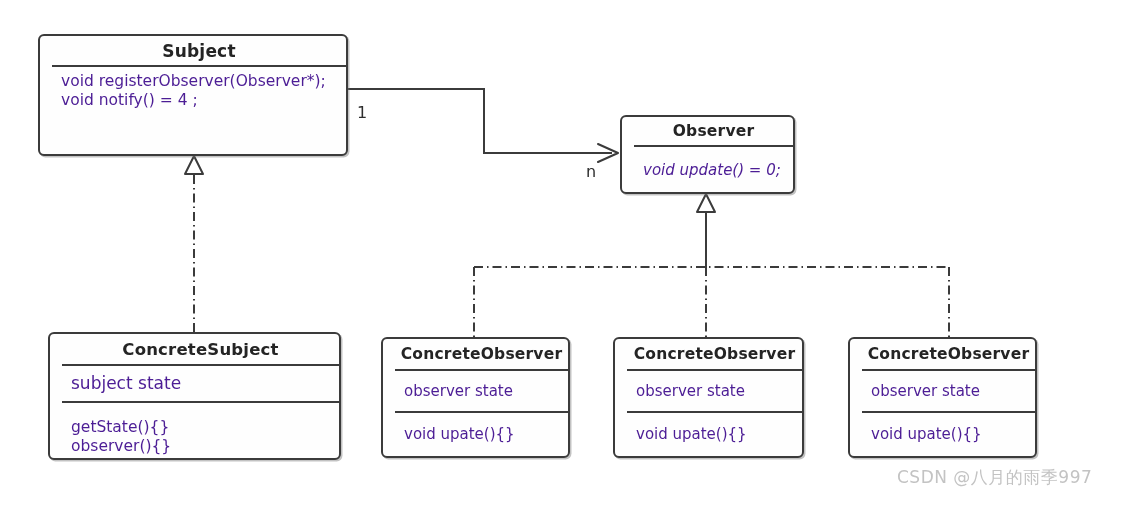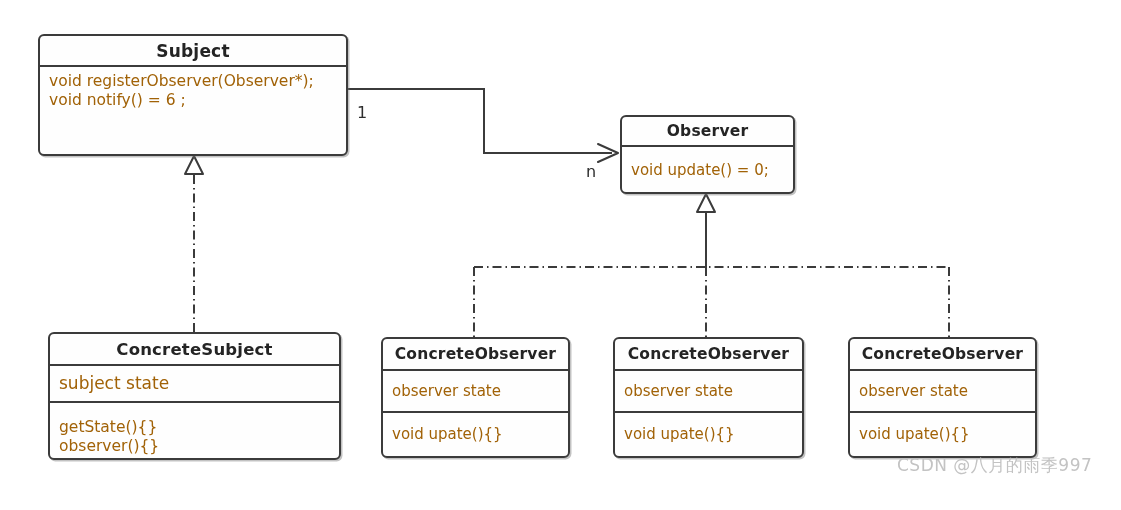--- a/index.html
+++ b/index.html
@@ -22,41 +22,42 @@
     height: 510px;
   }
   .uml-box {
     position: absolute;
     box-sizing: border-box;
     background: #fefefe;
     border: 2px solid #3b3b3b;
     border-radius: 6px;
     box-shadow: 1.5px 1.5px 0 rgba(120,120,120,0.45);
     overflow: hidden;
+    padding-left: 12px;
   }
   .compartment {
     box-sizing: border-box;
     display: flex;
     flex-direction: column;
     justify-content: center;
     padding: 2px 9px;
   }
   .compartment + .compartment {
     border-top: 2px solid #3b3b3b;
   }
   .title-comp {
     align-items: center;
     justify-content: center;
     font-weight: bold;
     color: #242424;
     letter-spacing: 0.2px;
   }
   .body-comp {
     align-items: flex-start;
-    color: #a16207;
+    color: #4c1d95;
   }
   .line-text {
     white-space: nowrap;
     line-height: 1.22;
   }
   .edge-label {
     position: absolute;
     color: #2e2e2e;
     white-space: nowrap;
   }
@@ -105,29 +106,29 @@
       <path d="M 949 267 L 949 337" fill="none" stroke="#3b3b3b" stroke-width="2" stroke-dasharray="9 4 1.5 4"></path>
     </g>
   </svg>
 
   <div class="uml-box" style="left:38px; top:34px; width:310px; height:122px;">
     <div class="compartment title-comp" style="height:29px; font-size:17px;">
       <span>Subject</span>
     </div>
     <div class="compartment body-comp" style="height:89px; font-size:15.5px; padding-top:5px; justify-content:flex-start;">
       <span class="line-text">void registerObserver(Observer*);</span>
-      <span class="line-text">void notify() = 6 ;</span>
+      <span class="line-text">void notify() = 4 ;</span>
     </div>
   </div>
 
   <div class="uml-box" style="left:620px; top:115px; width:175px; height:79px;">
     <div class="compartment title-comp" style="height:28px; font-size:15.5px;text-align:center;">
       <span>Observer</span>
     </div>
-    <div class="compartment body-comp" style="height:48px; font-size:15px;">
+    <div class="compartment body-comp" style="height:48px; font-size:15px;font-style:italic;">
       <span class="line-text">void update() = 0;</span>
     </div>
   </div>
 
   <div class="uml-box" style="left:48px; top:332px; width:293px; height:128px;">
     <div class="compartment title-comp" style="height:30px; font-size:16.5px;border-radius:10px;">
       <span>ConcreteSubject</span>
     </div>
     <div class="compartment body-comp" style="height:37px; font-size:17px;">
       <span class="line-text">subject state</span>
@@ -171,15 +172,15 @@
     </div>
     <div class="compartment body-comp" style="height:45px; font-size:15px;">
       <span class="line-text">void upate(){}</span>
     </div>
   </div>
 
   <div class="edge-label" style="left:357px; top:103px; font-size:16px;">1</div>
 
   <div class="edge-label" style="left:586px; top:162px; font-size:16px;">n</div>
 
-  <div class="watermark" style="left:897px; top:454px;">CSDN @八月的雨季997</div>
+  <div class="watermark" style="left:897px; top:466px;">CSDN @八月的雨季997</div>
 
 </div>
 
 </body></html>

